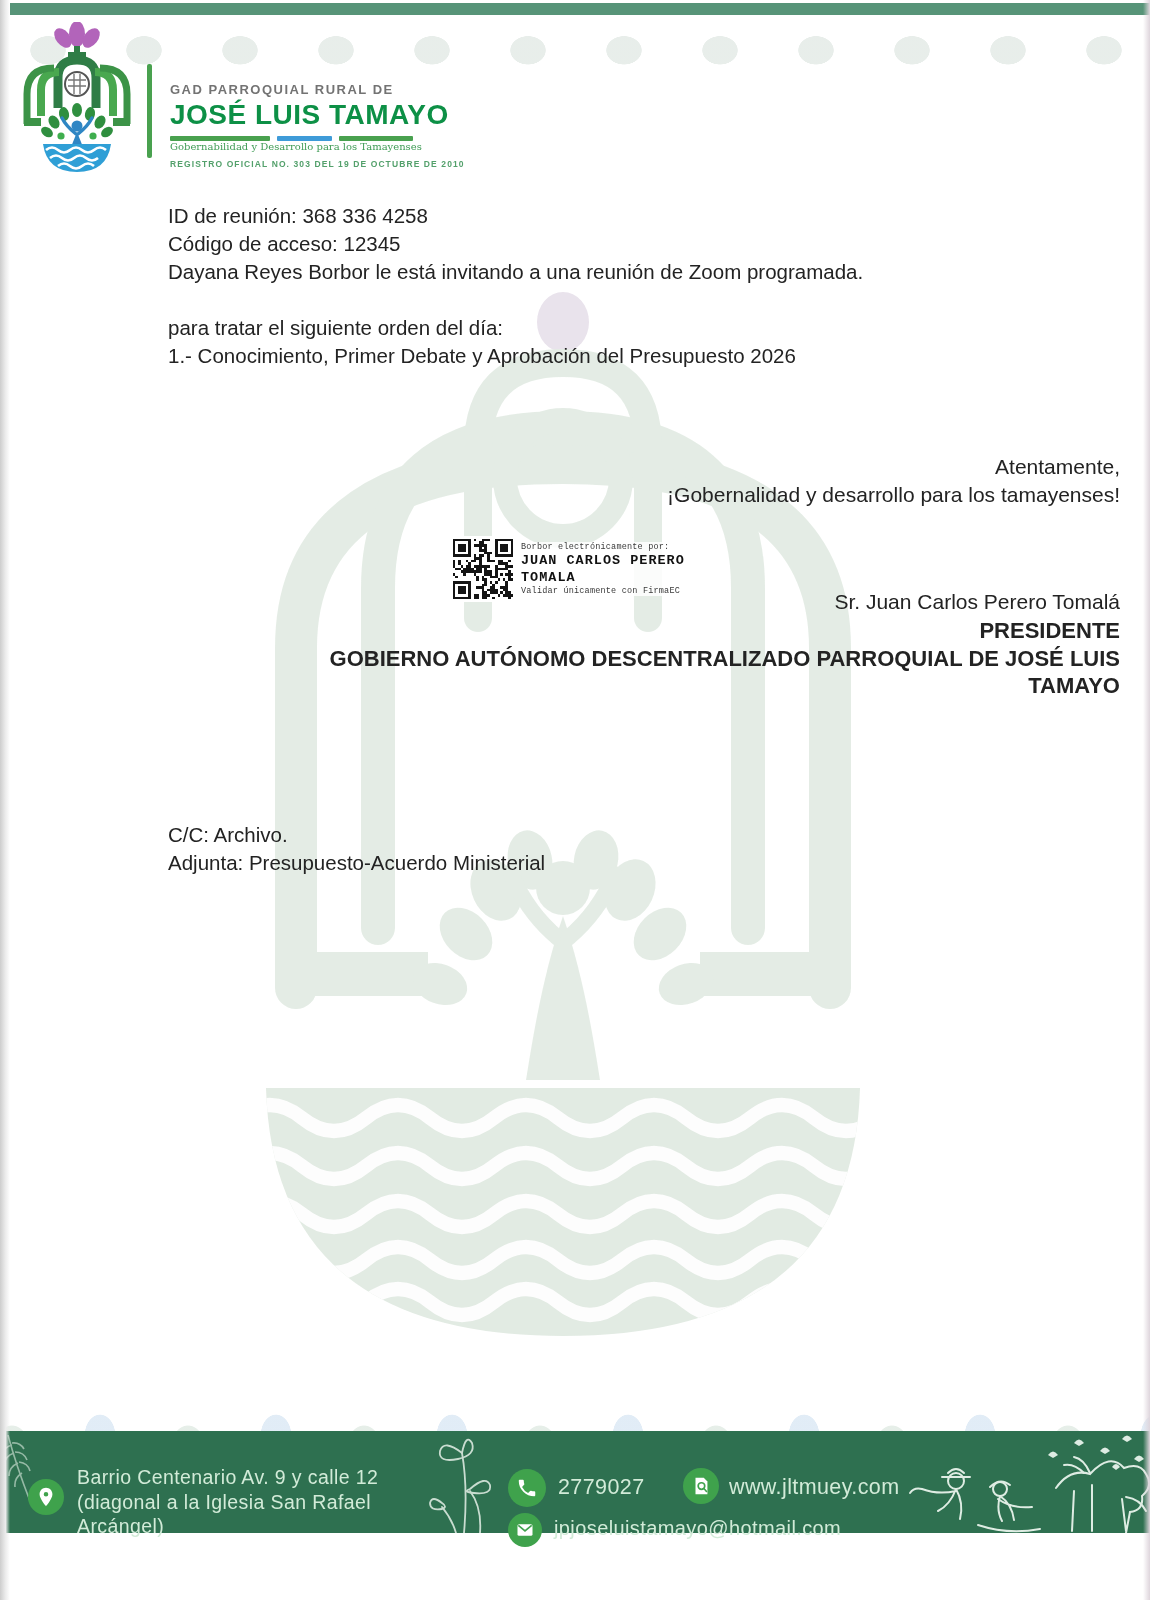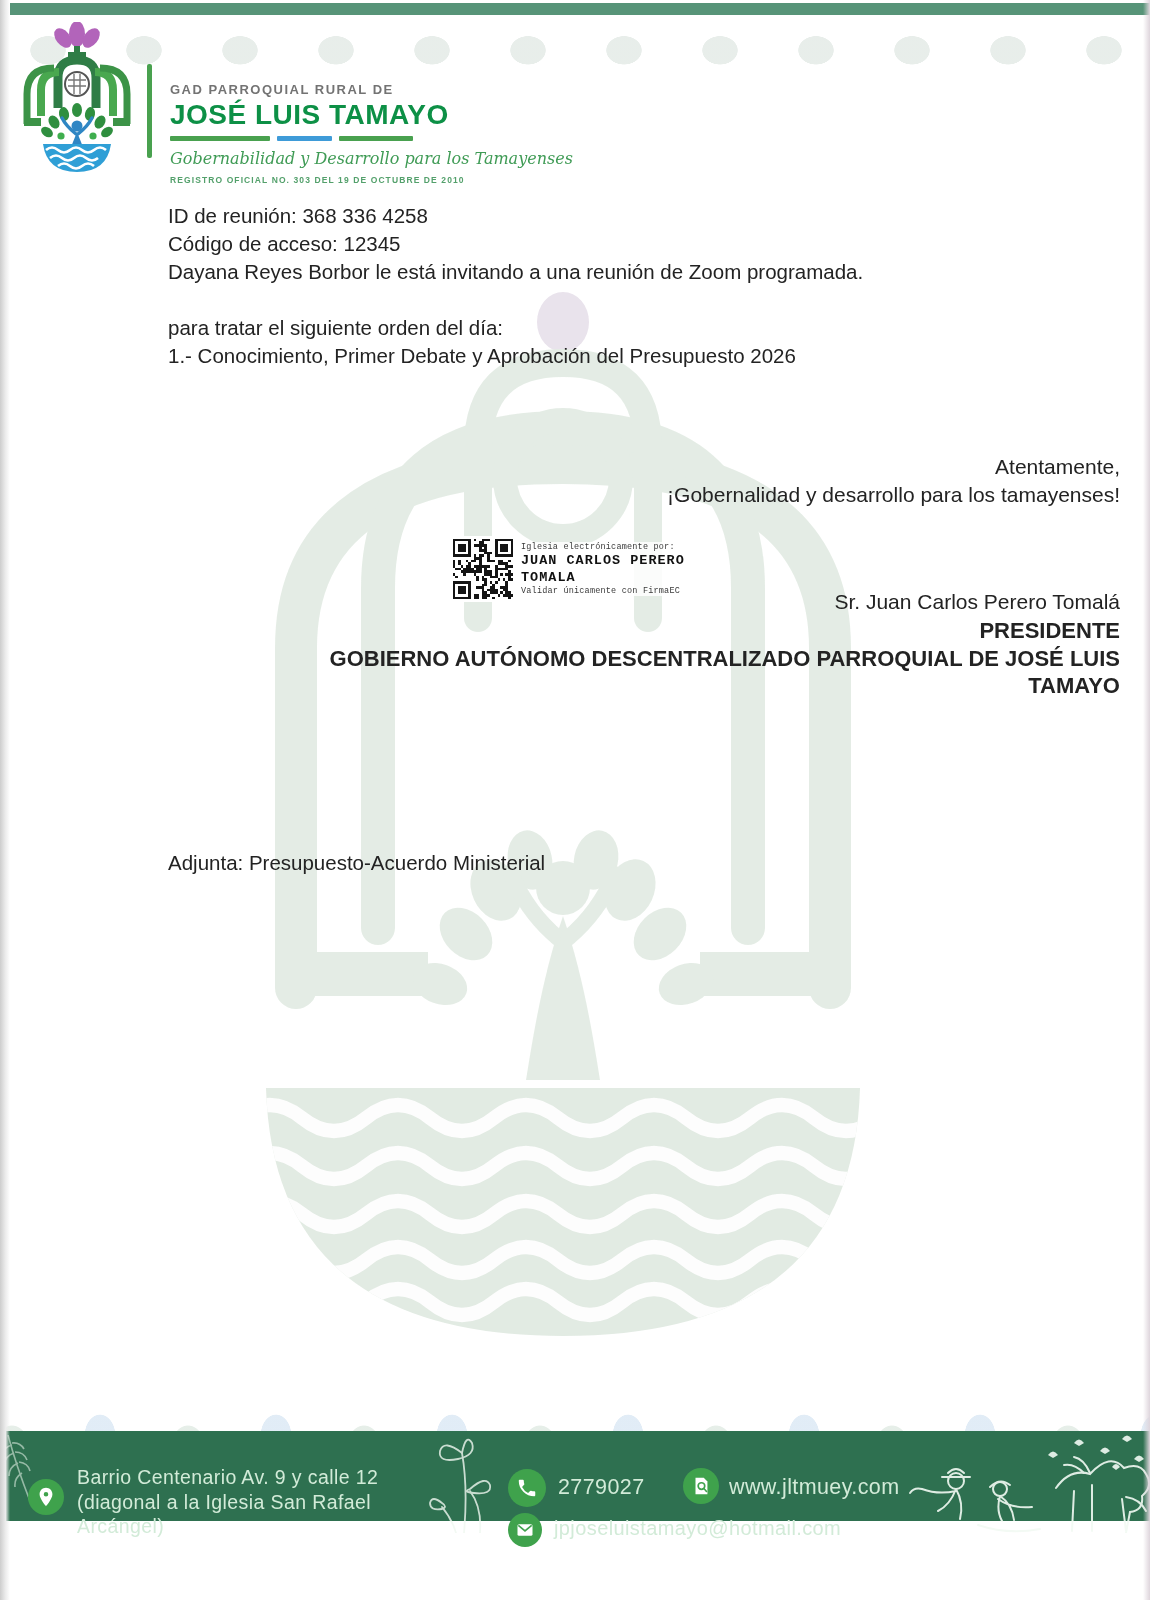--- a/index.html
+++ b/index.html
@@ -42,21 +42,21 @@
   .logo-svg{left:14px;top:22px;width:126px;height:152px;z-index:3}
   .header-divider{left:147px;top:64px;width:5px;height:94px;background:var(--accent-green);border-radius:2px;z-index:3}
   .title-block{left:170px;top:82px;z-index:3}
   .org-small{font-size:13px;font-weight:bold;color:#737373;letter-spacing:1.5px}
   .org-name{font-size:28px;font-weight:800;color:var(--brand-green);letter-spacing:.5px;margin-top:2px}
   .brand-underline{display:flex;gap:7px;margin-top:5px;height:5px}
   .brand-underline .seg{height:5px;border-radius:1px}
   .seg-g1{width:100px;background:var(--accent-green)}
   .seg-b{width:55px;background:var(--brand-blue)}
   .seg-g2{width:74px;background:var(--accent-green)}
-  .slogan-script{font-family:"DejaVu Serif",serif;font-style:italic;font-size:16px;color:#3f9b55;margin-top:8px}
+  .slogan-script{font-family:"DejaVu Serif",serif;font-size:10px;color:#3f9b55;margin-top:0}
   .registro{font-size:8.5px;color:#53a06b;letter-spacing:1.1px;margin-top:7px;font-weight:bold}
 
   
   .bodyline{left:168px;width:880px;font-size:20.5px;line-height:24px;z-index:2}
   .centerline{left:30px;right:30px;text-align:right;font-size:21px;z-index:2}
   .boldline{font-weight:bold;font-size:22px}
 
   
   .qr-box{left:450px;top:536px;width:66px;height:66px;background:#fff;z-index:5}
   .qr-box svg{width:100%;height:100%;display:block}
@@ -64,21 +64,21 @@
   .stamp-tiny{font-size:8.5px;color:#3a3a3a;letter-spacing:.2px}
   .stamp-name{font-size:13.5px;font-weight:bold;color:#111;letter-spacing:1px;line-height:17px}
   .stamp-tiny.second{}
 
   
   .watermark{left:228px;top:288px;width:672px;height:1064px;z-index:0;opacity:.9}
 
   
   .purple-line{left:8px;right:4px;top:1491px;height:7px;z-index:6;
     background:linear-gradient(180deg,#e5cbe6,var(--purple-line) 70%,#8d4f90)}
-  .footer{left:0;right:0;top:1431px;height:90px;background:var(--footer-bg);z-index:6}
+  .footer{left:0;right:0;top:1431px;height:102px;background:var(--footer-bg);z-index:6}
   .footer .icon-circle{position:absolute;border-radius:50%;background:var(--footer-icon);display:flex;align-items:center;justify-content:center}
   .footer .ftext{position:absolute;color:var(--footer-text);letter-spacing:.4px}
   .address{left:77px;top:34px;font-size:19.5px;line-height:24.5px;width:370px}
   .pin-icon{left:28px;top:48px;width:36px;height:36px}
   .phone-icon{left:508px;top:38px;width:38px;height:38px}
   .phone-text{left:558px;top:44px;font-size:21.5px}
   .web-icon{left:683px;top:37px;width:36px;height:36px}
   .web-text{left:729px;top:44px;font-size:21.5px}
   .email-icon{left:508px;top:82px;width:34px;height:34px}
   .email-text{left:554px;top:86px;font-size:20px}
@@ -364,31 +364,32 @@
         <rect x="23" y="22" width="1" height="1" fill="#141414"></rect>
         <rect x="9" y="23" width="1" height="1" fill="#141414"></rect>
         <rect x="10" y="23" width="1" height="1" fill="#141414"></rect>
         <rect x="12" y="23" width="1" height="1" fill="#141414"></rect>
         <rect x="13" y="23" width="1" height="1" fill="#141414"></rect>
         <rect x="16" y="23" width="1" height="1" fill="#141414"></rect>
         <rect x="22" y="23" width="1" height="1" fill="#141414"></rect>
       </svg>
   </div>
   <div class="abs stamp-text">
-    <div class="stamp-tiny">Iglesia electrónicamente por:</div>
+    <div class="stamp-tiny">Borbor electrónicamente por:</div>
     <div class="stamp-name">JUAN CARLOS PERERO</div>
     <div class="stamp-name">TOMALA</div>
     <div class="stamp-tiny second">Validar únicamente con FirmaEC</div>
   </div>
 
   <div class="abs centerline" style="top:590px;z-index:1">Sr. Juan Carlos Perero Tomalá</div>
   <div class="abs centerline boldline" style="top:618px">PRESIDENTE</div>
   <div class="abs centerline boldline" style="top:673px">TAMAYO</div>
   <div class="abs centerline boldline" style="top:646px">GOBIERNO AUTÓNOMO DESCENTRALIZADO PARROQUIAL DE JOSÉ LUIS</div>
 
+  <div class="abs bodyline" style="top:823px">C/C: Archivo.</div>
   <div class="abs bodyline" style="top:851px">Adjunta: Presupuesto-Acuerdo Ministerial</div>
 
   <div class="abs purple-line"></div>
   <div class="abs footer">
 
     <svg class="abs fern-deco" viewBox="0 0 90 72">
       <g stroke="#eaf5ec" stroke-width="1.6" fill="none">
         <path d="M6,0 Q14,30 28,66"></path>
         <path d="M10,10 q-8,2 -10,10 M12,18 q-9,3 -10,12 M16,28 q-9,4 -9,13 M20,38 q-8,5 -7,14"></path>
         <path d="M10,8 q8,-1 12,6 M13,17 q9,0 12,8 M17,27 q9,1 11,9"></path>

